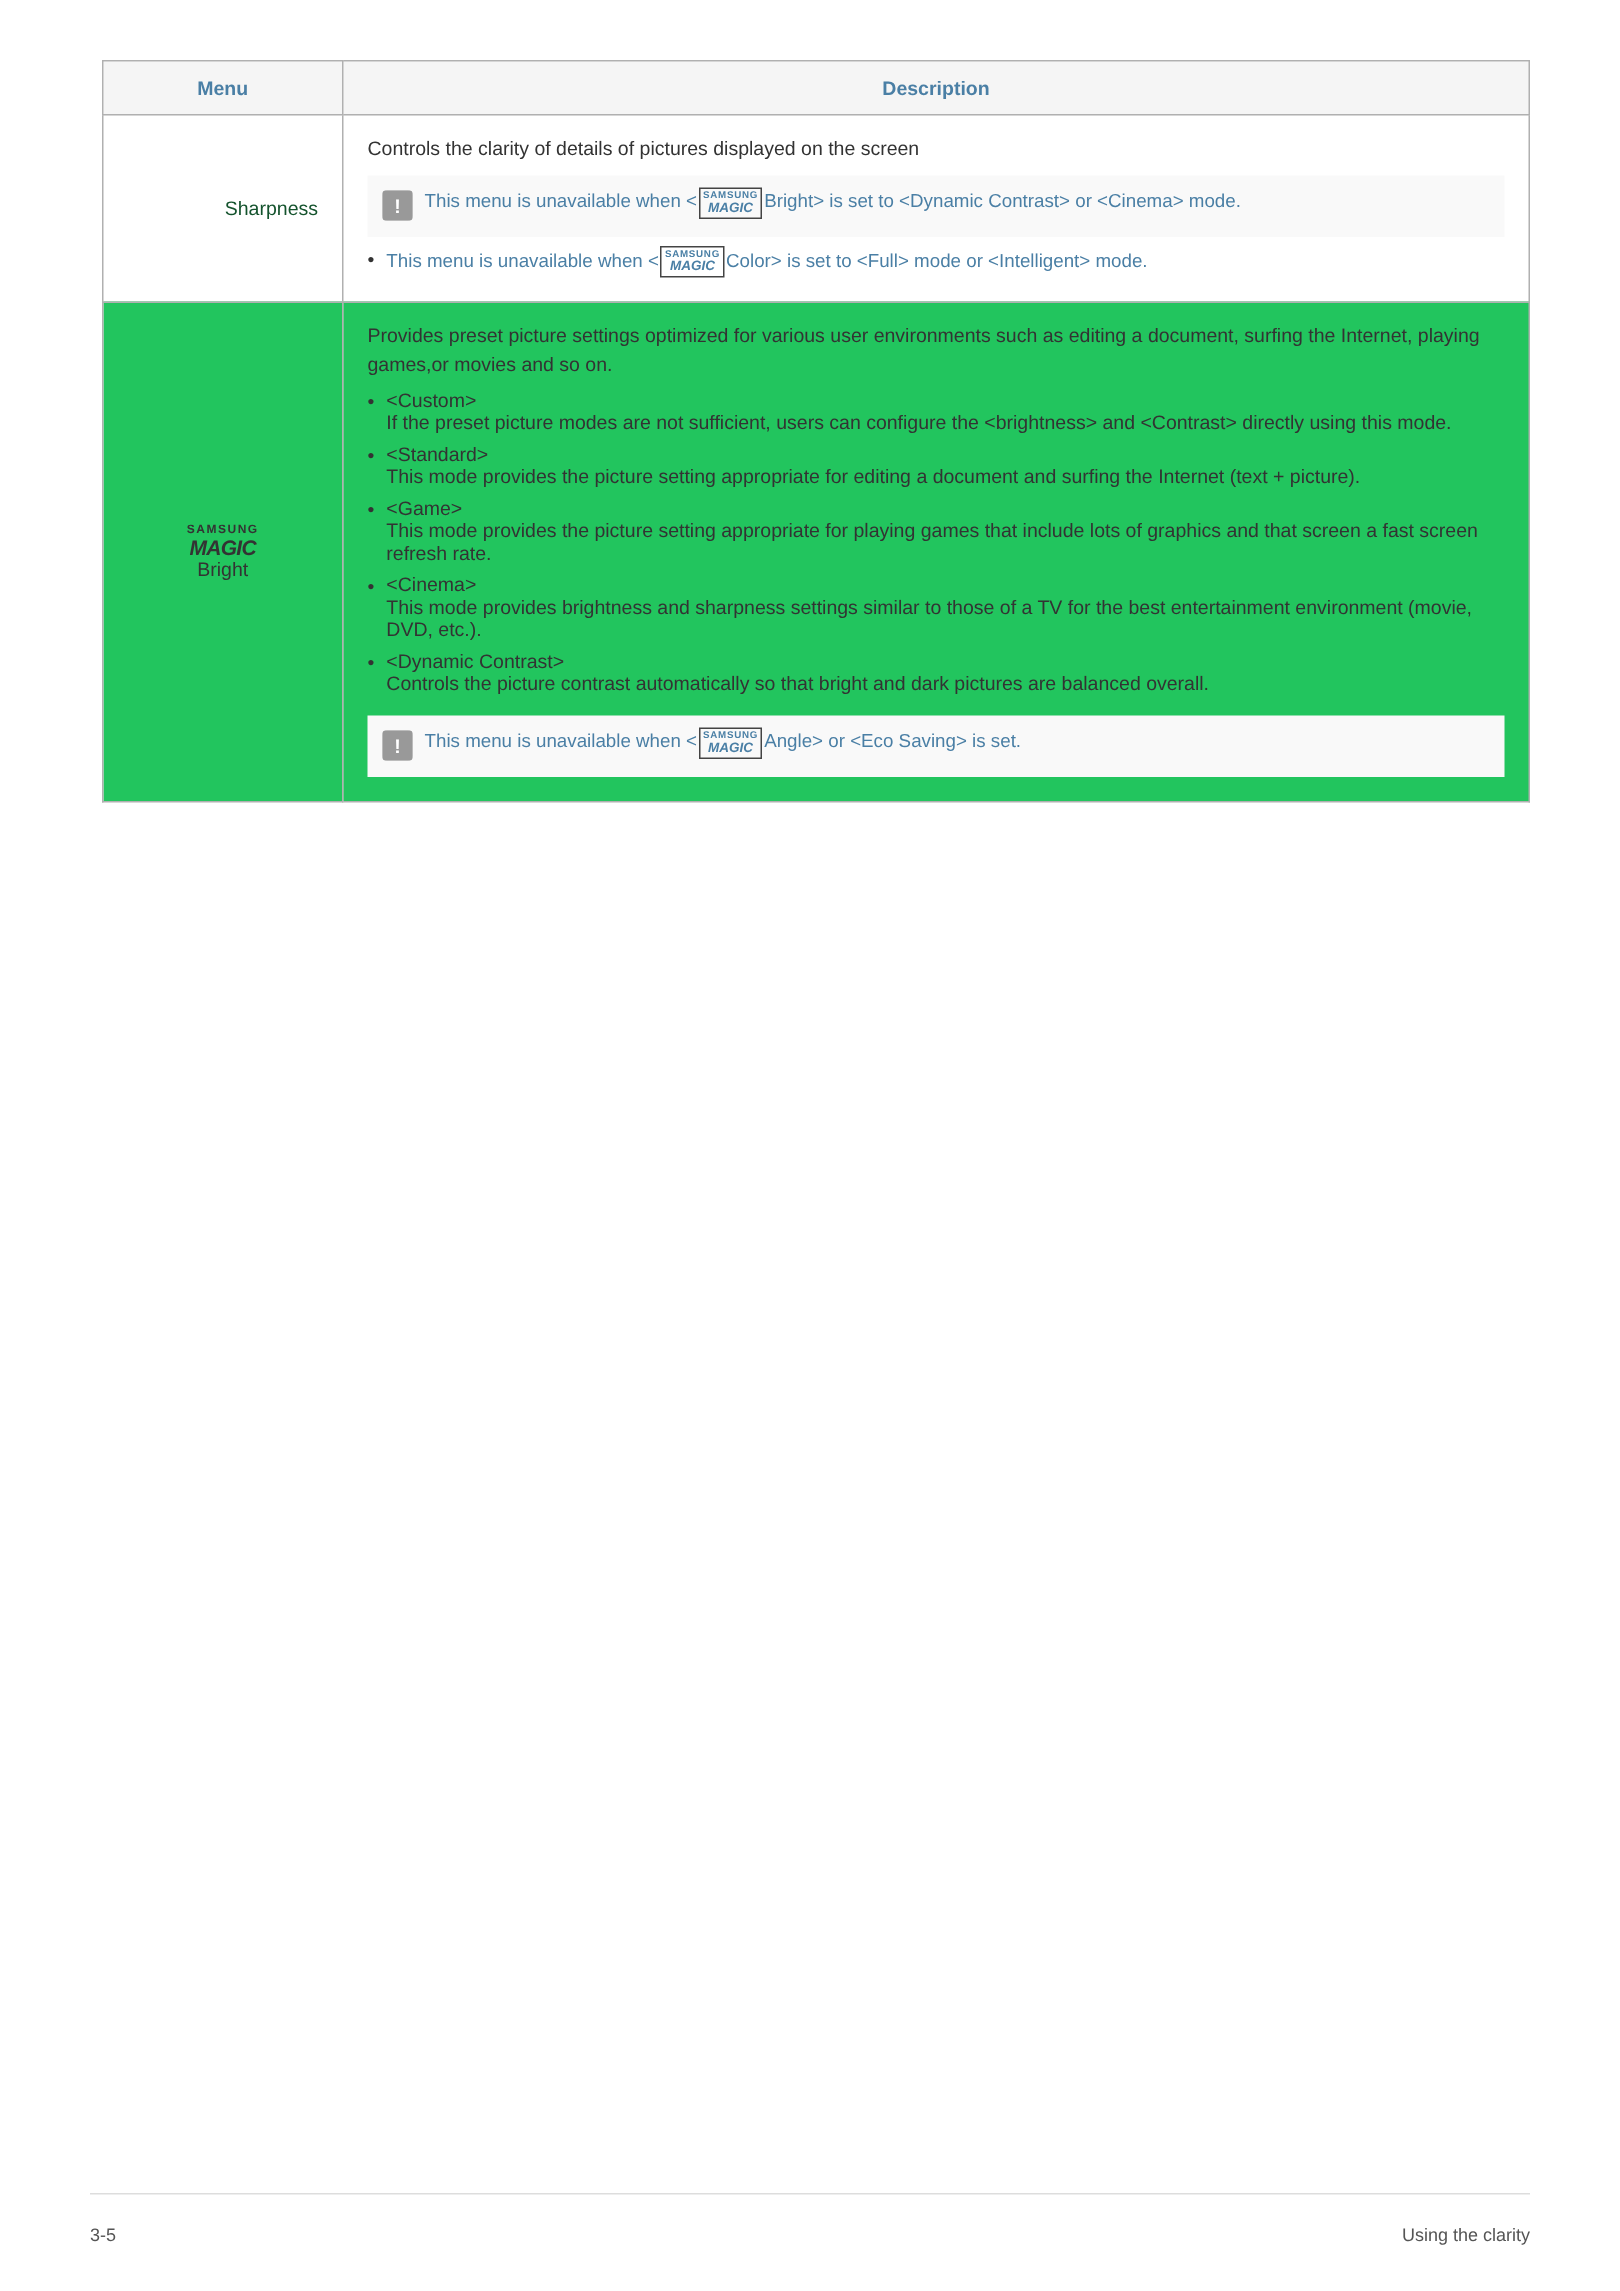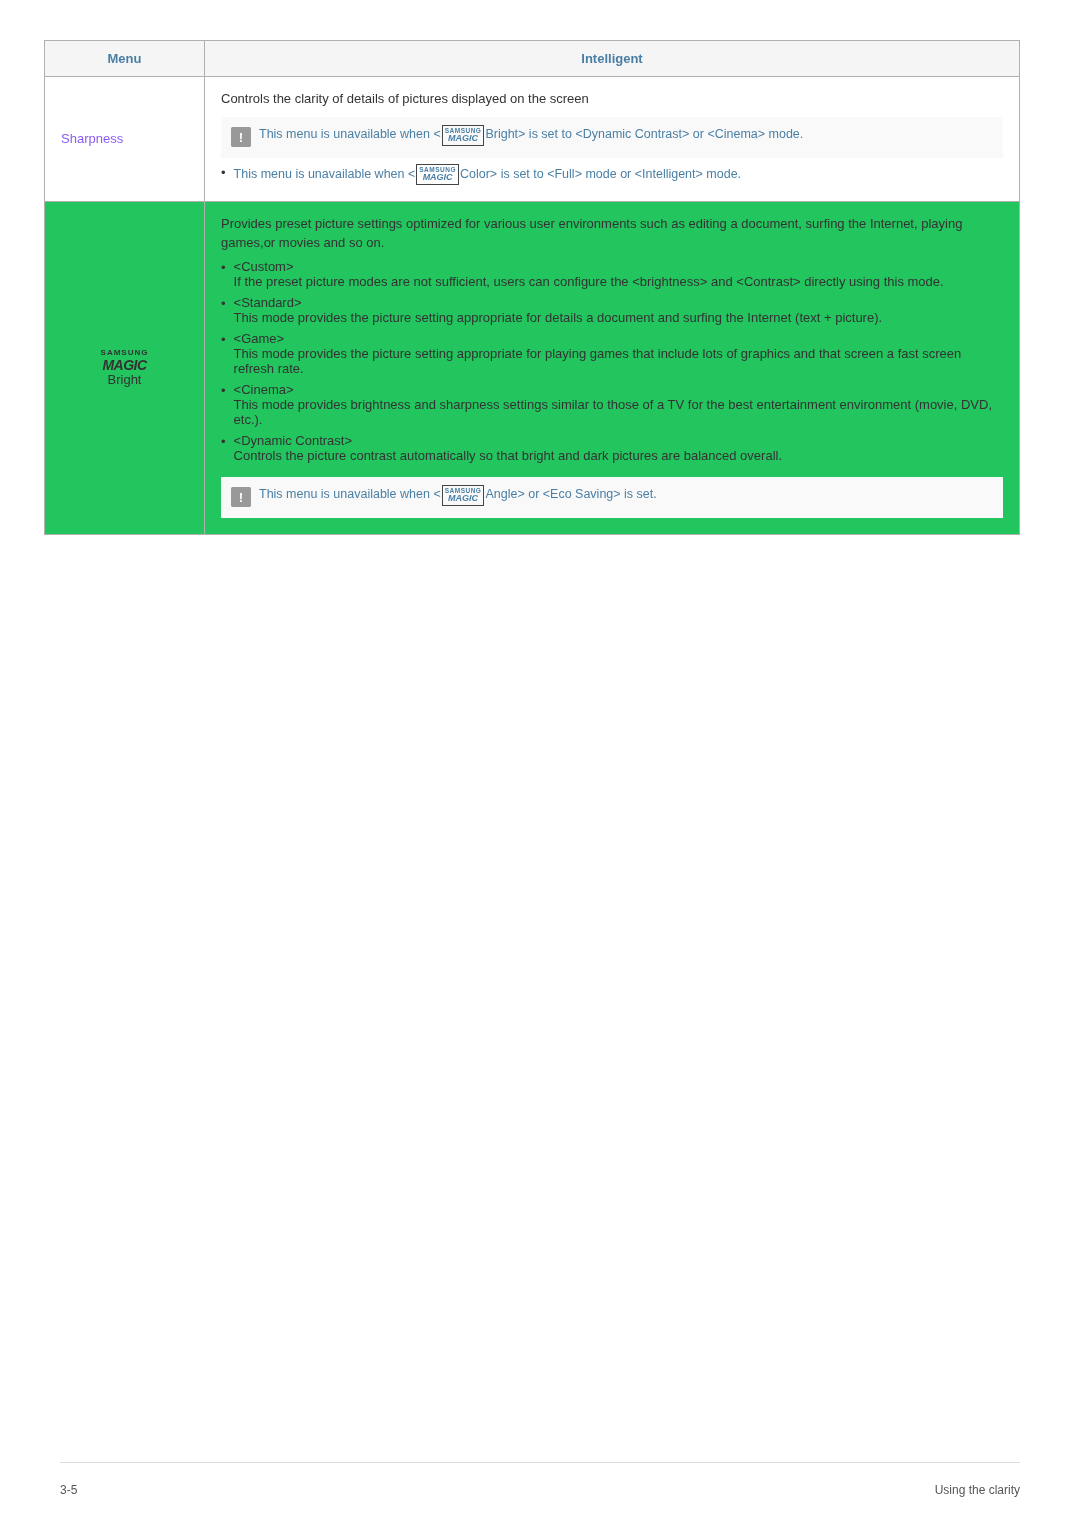--- a/index.html
+++ b/index.html
@@ -7,21 +7,21 @@
       background: #fff;
       font-family: Arial, sans-serif;
       font-size: 13px;
       color: #333;
       width: 1080px;
       min-height: 1527px;
       position: relative;
     }
 
     .page-wrapper {
-      padding: 40px 60px 60px 44px;
+      padding: 40px 60px 60px 68px;
     }
 
     .main-table {
       width: 100%;
       border-collapse: collapse;
       border: 1px solid #b0b0b0;
     }
 
     .main-table th {
       background: #f5f5f5;
@@ -33,23 +33,23 @@
       text-align: center;
     }
 
     .main-table td {
       border: 1px solid #b0b0b0;
       vertical-align: middle;
       padding: 12px 16px;
     }
 
     .menu-cell {
-      text-align: left;
+      text-align: right;
       font-size: 13px;
-      color: #8b5cf6;
+      color: #14532d;
       width: 160px;
       vertical-align: middle;
     }
 
     .desc-cell {
       vertical-align: top;
       padding: 14px 18px;
     }
 
     .bullet-item {
@@ -181,21 +181,21 @@
     }
   </style>
 </head>
 <body>
 
 <div class="page-wrapper">
   <table class="main-table">
     <thead>
       <tr>
         <th>Menu</th>
-        <th>Intelligent</th>
+        <th>Description</th>
       </tr>
     </thead>
     <tbody>
 
       <tr class="sharpness-row">
         <td class="menu-cell">
           <span>Sharpness</span>
         </td>
         <td class="desc-cell">
           <p class="desc-para">Controls the clarity of details of pictures displayed on the screen</p>
@@ -247,21 +247,21 @@
             <div>
               <div>&lt;Custom&gt;</div>
               <div>If the preset picture modes are not sufficient, users can configure the &lt;brightness&gt; and &lt;Contrast&gt; directly using this mode.</div>
             </div>
           </div>
 
           <div class="bullet-item">
             <span class="bullet-dot">•</span>
             <div>
               <div>&lt;Standard&gt;</div>
-              <div>This mode provides the picture setting appropriate for details a document and surfing the Internet (text + picture).</div>
+              <div>This mode provides the picture setting appropriate for editing a document and surfing the Internet (text + picture).</div>
             </div>
           </div>
 
           <div class="bullet-item">
             <span class="bullet-dot">•</span>
             <div>
               <div>&lt;Game&gt;</div>
               <div>This mode provides the picture setting appropriate for playing games that include lots of graphics and that screen a fast screen refresh rate.</div>
             </div>
           </div>

